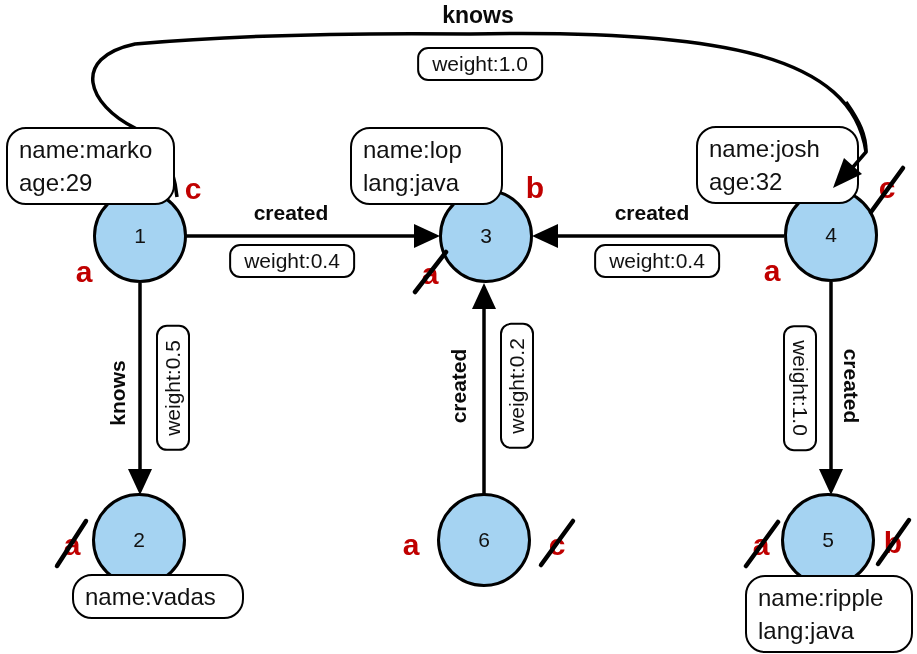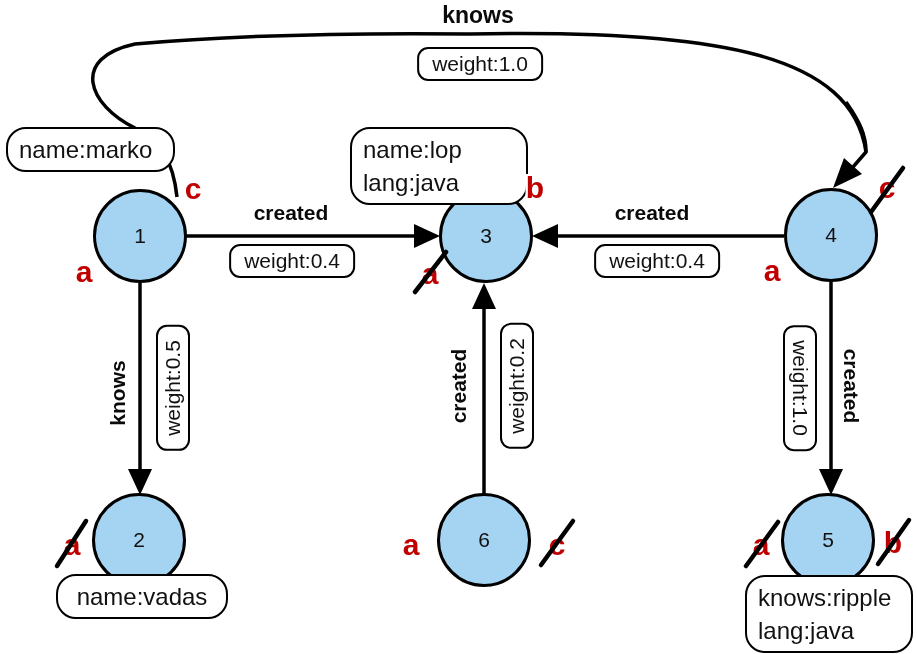--- a/index.html
+++ b/index.html
@@ -86,30 +86,35 @@
     </div>
   <div class="node-circle" style="left:437px; top:493px;">
     <span>6</span>
     </div>
   <div class="node-circle" style="left:781px; top:493px;">
     <span>5</span>
     </div>
 
   <div class="prop-box" style="left:6px; top:127px; width:169px;">
     <span class="prop-line">name:marko</span>
-  </div>
-  <div class="prop-box" style="left:350px; top:127px; width:178px;">
+    <span class="prop-line">age:29</span>
+  </div>
+  <div class="prop-box" style="left:350px; top:127px; width:153px;">
     <span class="prop-line">name:lop</span>
     <span class="prop-line">lang:java</span>
   </div>
-  <div class="prop-box" style="left:56px; top:574px; width:172px;text-align:center;">
+  <div class="prop-box" style="left:696px; top:126px; width:163px;">
+    <span class="prop-line">name:josh</span>
+    <span class="prop-line">age:32</span>
+  </div>
+  <div class="prop-box" style="left:72px; top:574px; width:172px;">
     <span class="prop-line">name:vadas</span>
   </div>
   <div class="prop-box" style="left:745px; top:575px; width:168px;">
-    <span class="prop-line">knows:ripple</span>
+    <span class="prop-line">name:ripple</span>
     <span class="prop-line">lang:java</span>
   </div>
 
   <div class="pin" style="left:478px; top:15px;">
     <span class="edge-label big">knows</span>
     </div>
   <div class="pin" style="left:480px; top:64px;">
     <span class="weight-box">weight:1.0</span>
     </div>
 

